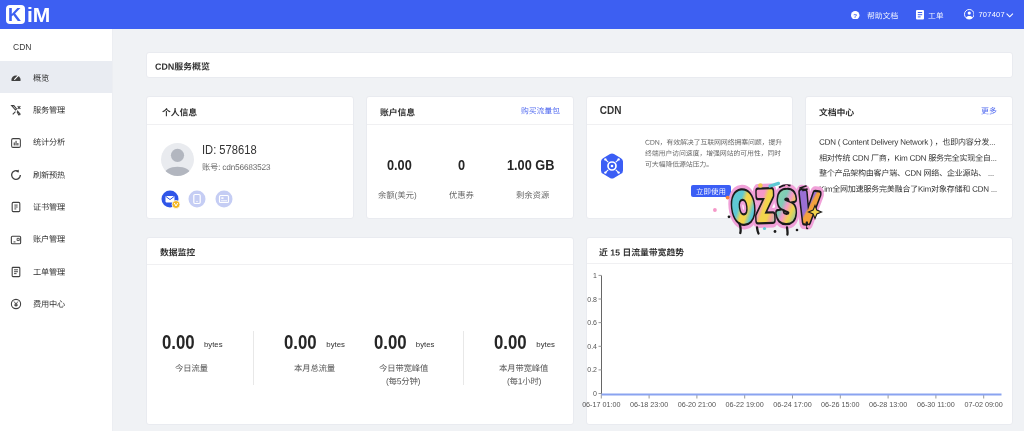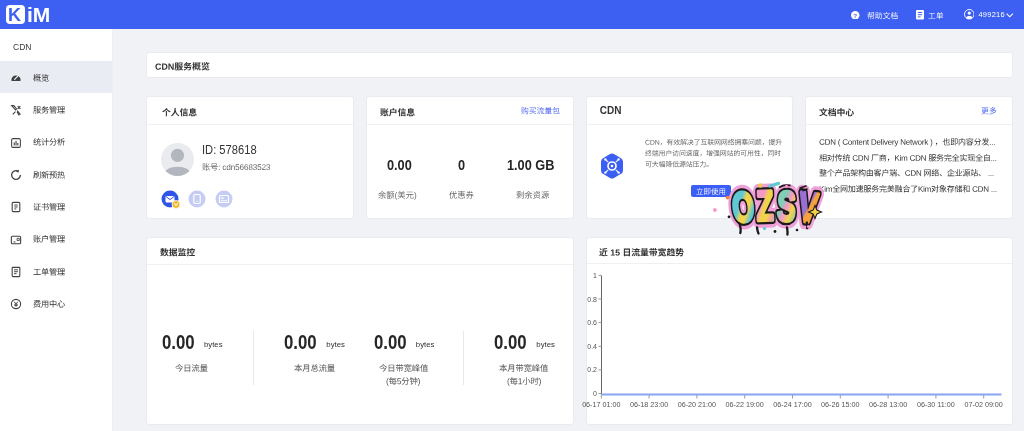--- a/index.html
+++ b/index.html
@@ -35,21 +35,21 @@
       <g fill="#ffffff" transform="translate(0,7.57) scale(0.0078)">
         <use href="#g4" x="0"></use>
         <use href="#g5" x="1000"></use>
       </g>
     </svg></div>
 <svg class="abs" style="left:963.5px;top:9.3px" width="10.5" height="10.5" viewBox="0 0 22 22">
     <circle cx="11" cy="11" r="10" fill="none" stroke="#fff" stroke-width="2"></circle>
     <circle cx="11" cy="8.5" r="3.4" fill="#fff"></circle>
     <path d="M4.2 18.7 C5.2 13.2 16.8 13.2 17.8 18.7 L14 20.7 L8 20.7 Z" fill="#fff"></path>
   </svg>
-<div class="txt" style="left:978.4px;top:11px;font-size:7.5px;color:#fff;letter-spacing:0.25px">499216</div>
+<div class="txt" style="left:978.4px;top:11px;font-size:7.5px;color:#fff;letter-spacing:0.25px">707407</div>
 <svg class="abs" style="left:1006px;top:12.5px" width="7.5" height="5" viewBox="0 0 7.5 5">
     <path d="M0.6 0.6 L3.75 3.8 L6.9 0.6" fill="none" stroke="#fff" stroke-width="1.1"></path>
   </svg>
 <div class="abs" style="left:0;top:29px;width:113px;height:402px;background:#fff;border-right:1px solid #eceef2"></div>
 <div class="txt" style="left:13px;top:42.5px;font-size:8.5px;color:#3a3a3a">CDN</div>
 <div class="abs" style="left:0;top:61px;width:112px;height:32px;background:#e9ecf2"></div>
 <svg class="abs" style="left:10px;top:72px" width="12" height="12" viewBox="0 0 22 22">
     <path d="M2.5 14.5 A 8.5 8.2 0 1 1 19.5 14.5 L19 16.5 L3 16.5 Z" fill="#404040"></path>
     <path d="M8.5 13.5 L15 6.5" stroke="#fff" stroke-width="2" stroke-linecap="round"></path>
   </svg>

